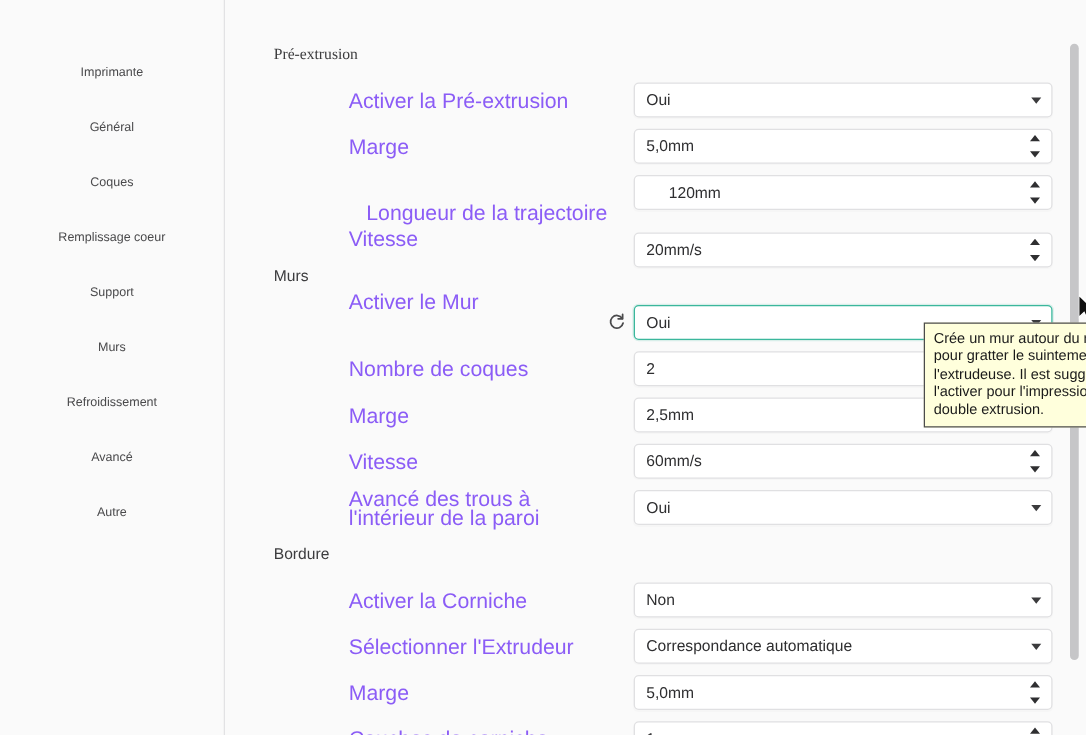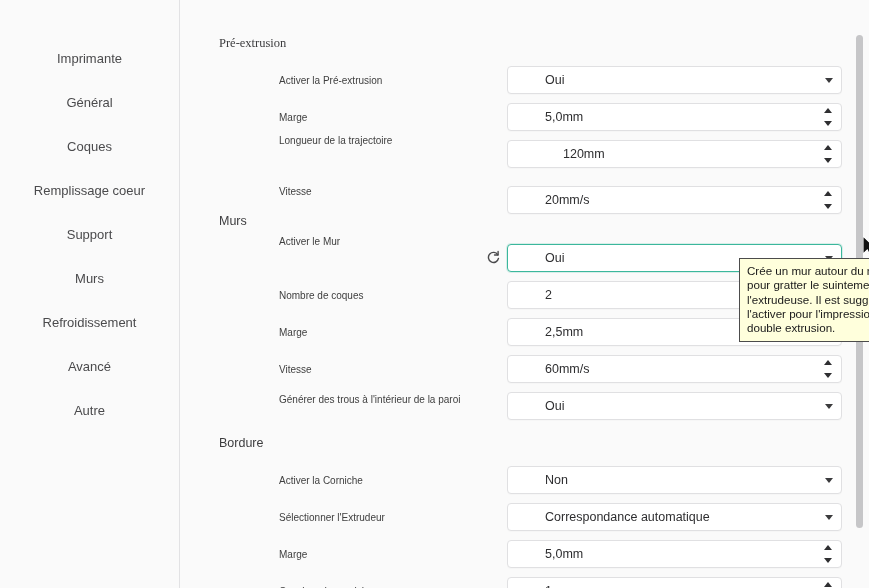--- a/index.html
+++ b/index.html
@@ -29,21 +29,21 @@
     border-right: 1px solid #e2e2e4;
     box-sizing: border-box;
     flex: 0 0 180px;
     padding-top: 37px;
   }
 
   .side-item {
     height: 44px;
     line-height: 44px;
     text-align: center;
-    font-size: 13px;
+    font-size: 10px;
     color: #4a4a4c;
     cursor: pointer;
     box-sizing: border-box;
     background: transparent;
     user-select: none;
   }
   .side-item.selected {
     background: #f0f0f1;
     border-top: 1px solid #e4e4e6;
     border-bottom: 1px solid #e4e4e6;
@@ -71,22 +71,22 @@
     position: absolute;
     left: 39px;
     font-size: 12.5px;
     color: #3c3c3e;
     white-space: nowrap;
   }
 
   .row-label {
     position: absolute;
     left: 99px;
-    font-size: 10px;
-    color: #404040;
+    font-size: 17px;
+    color: #8b5cf6;
     line-height: 15px;
     width: 215px;
   }
 
   .field {
     position: absolute;
     left: 327px;
     width: 335px;
     height: 28px;
     box-sizing: border-box;
@@ -102,21 +102,20 @@
   }
   .field.focused {
     border: 1.4px solid #3bb79c;
     box-shadow: 0 0 0 1px rgba(59,183,156,0.18);
   }
 
   .field .val {
     flex: 1 1 auto;
     white-space: nowrap;
     overflow: hidden;
-    margin-left: 28px;
   }
 
   
   .caret {
     width: 22px;
     height: 26px;
     position: relative;
     flex: 0 0 22px;
   }
   .caret::after {
@@ -231,21 +230,21 @@
         <div class="row-label" style="top: 73px;">Activer la Pré-extrusion</div>
         <div class="field" style="top: 66px;">
           <span class="val">Oui</span>
           <span class="caret"></span>
         </div>
         <div class="row-label" style="top: 110px;">Marge</div>
         <div class="field" style="top: 103px;">
           <span class="val">5,0mm</span>
           <span class="spin"></span>
         </div>
-        <div class="row-label" style="top: 133px;">Longueur de la trajectoire</div>
+        <div class="row-label" style="top: 163px; margin-left: 14px;">Longueur de la trajectoire</div>
         <div class="field" style="top: 140px; padding-left: 27px;">
           <span class="val">120mm</span>
           <span class="spin"></span>
         </div>
         <div class="row-label" style="top: 184px;">Vitesse</div>
         <div class="field" style="top: 186px; gap: 48px;">
           <span class="val">20mm/s</span>
           <span class="spin"></span>
         </div>
         <div class="section-head" style="top: 214px;">Murs</div>
@@ -266,21 +265,21 @@
         <div class="row-label" style="top: 325px;">Marge</div>
         <div class="field" style="top: 318px;">
           <span class="val">2,5mm</span>
           <span class="spin"></span>
         </div>
         <div class="row-label" style="top: 362px;">Vitesse</div>
         <div class="field" style="top: 355px;">
           <span class="val">60mm/s</span>
           <span class="spin"></span>
         </div>
-        <div class="row-label" style="top: 392px;">Générer des trous à l'intérieur de la paroi</div>
+        <div class="row-label" style="top: 392px;">Avancé des trous à l'intérieur de la paroi</div>
         <div class="field" style="top: 392px;">
           <span class="val">Oui</span>
           <span class="caret"></span>
         </div>
         <div class="section-head" style="top: 436px;">Bordure</div>
         <div class="row-label" style="top: 473px;">Activer la Corniche</div>
         <div class="field" style="top: 466px;">
           <span class="val">Non</span>
           <span class="caret"></span>
         </div>

